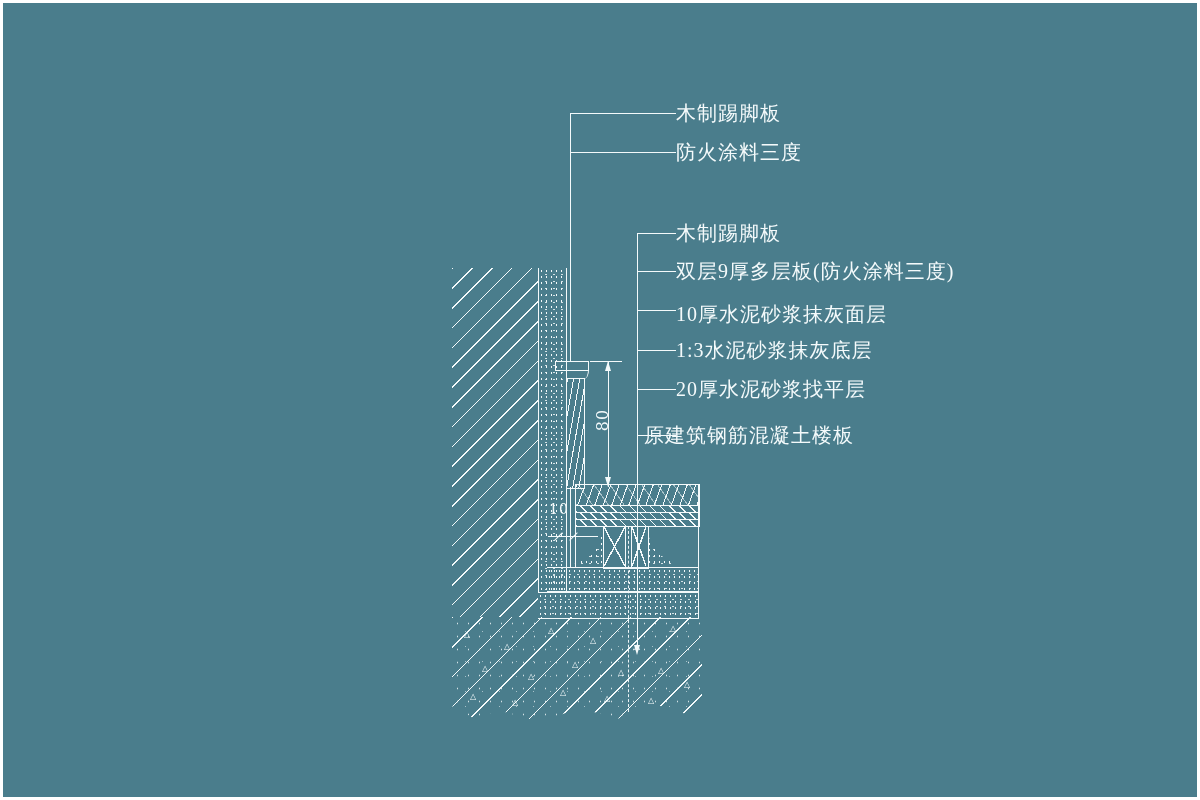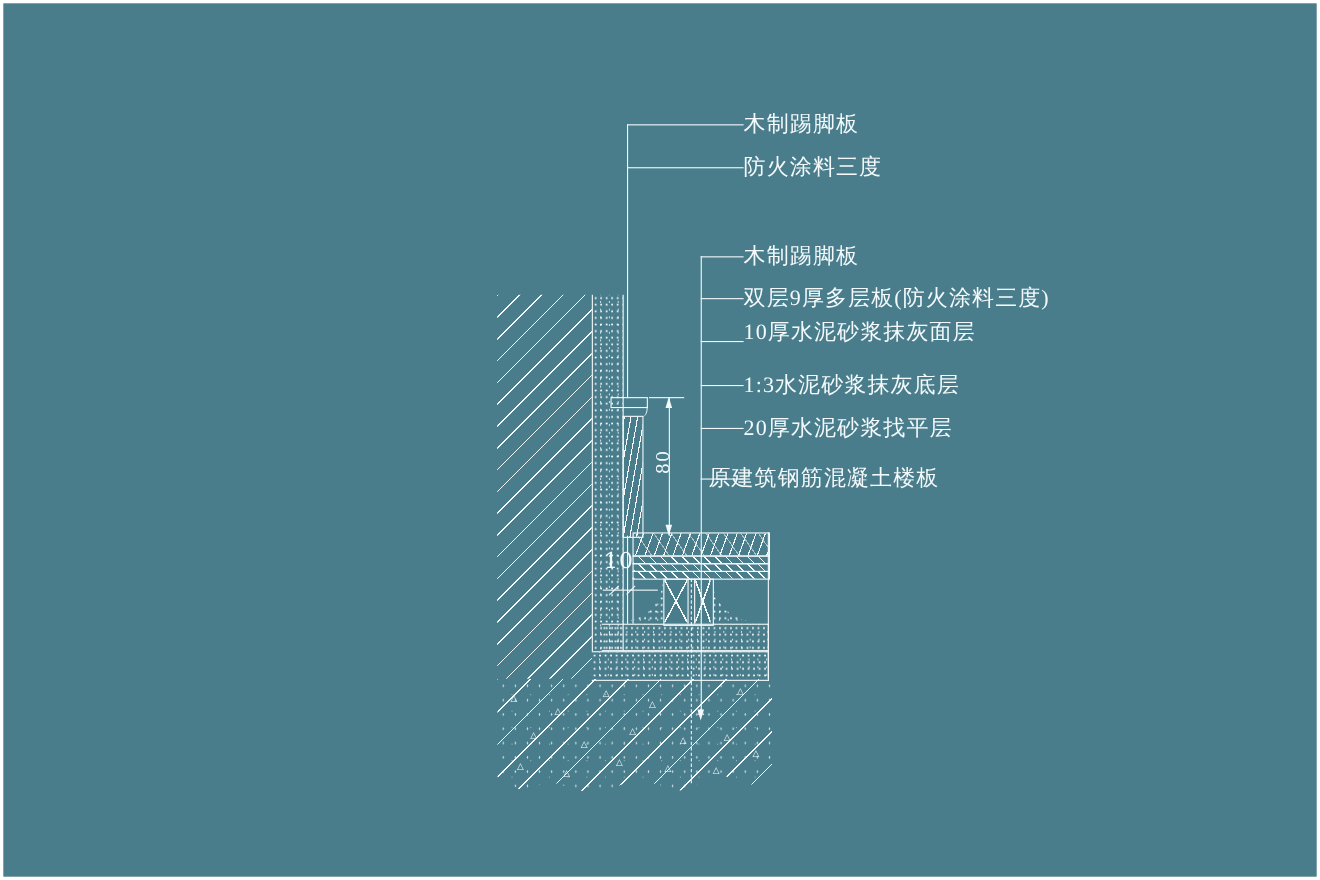--- a/index.html
+++ b/index.html
@@ -100,21 +100,21 @@
 <div class="abs" style="left:555px;top:361px;width:32px;height:8px;border:1px solid var(--ln);"></div>
 <div class="abs" style="left:583px;top:369px;width:5px;height:10px;border-right:1px solid var(--ln);border-bottom-right-radius:5px 9px;"></div>
 <div class="abs boardgrain" style="left:566px;top:378px;width:17px;height:109px;border:1px solid var(--ln);"></div>
 
 <div class="ln" style="left:590px;top:361px;width:32px;height:1px;"></div>
 <div class="ln" style="left:608px;top:361px;width:1px;height:126px;"></div>
 <div class="arrow-up" style="left:605px;top:361px;"></div>
 <div class="arrow-down" style="left:605px;top:477px;"></div>
 <div class="dimtxt rot90" style="left:589px;top:412px;width:28px;height:16px;">80</div>
 
-<div class="dimtxt" style="left:549px;top:501px;font-size:20px;">10</div>
+<div class="dimtxt" style="left:549px;top:501px;font-size:14px;">10</div>
 <div class="ln" style="left:548px;top:536px;width:50px;height:1px;"></div>
 <div class="tick" style="left:558px;top:531px;"></div>
 <div class="tick" style="left:573px;top:531px;"></div>
 
 <div class="abs woodgrain" style="left:575px;top:484px;width:123px;height:20px;border:1px solid var(--ln);"></div>
 <div class="abs plydash" style="left:575px;top:505px;width:123px;height:6px;border:1px solid var(--ln);"></div>
 <div class="abs plydash" style="left:575px;top:512px;width:123px;height:6px;border:1px solid var(--ln);"></div>
 <div class="abs plydash" style="left:575px;top:519px;width:123px;height:6px;border:1px solid var(--ln);"></div>
 
 <div class="abs" style="left:603px;top:526px;width:44px;height:41px;border:1px solid var(--ln);"></div>
@@ -150,18 +150,18 @@
   <span class="tri" style="left:152px;top:78px;"></span>
   <span class="tri" style="left:196px;top:80px;"></span>
   <span class="tri" style="left:232px;top:64px;"></span>
 </div>
 
 <div class="lbl" style="left:676px;top:103px;">木制踢脚板</div>
 <div class="lbl" style="left:676px;top:142px;">防火涂料三度</div>
 
 <div class="lbl" style="left:676px;top:223px;">木制踢脚板</div>
 <div class="lbl" style="left:676px;top:261px;">双层9厚多层板(防火涂料三度)</div>
-<div class="lbl" style="left:676px;top:292px;">10厚水泥砂浆抹灰面层</div>
+<div class="lbl" style="left:676px;top:304px;">10厚水泥砂浆抹灰面层</div>
 <div class="lbl" style="left:676px;top:340px;">1:3水泥砂浆抹灰底层</div>
 <div class="lbl" style="left:676px;top:379px;">20厚水泥砂浆找平层</div>
 <div class="lbl" style="left:644px;top:425px;">原建筑钢筋混凝土楼板</div>
 
 <div class="frame"></div>
 
 </body></html>

